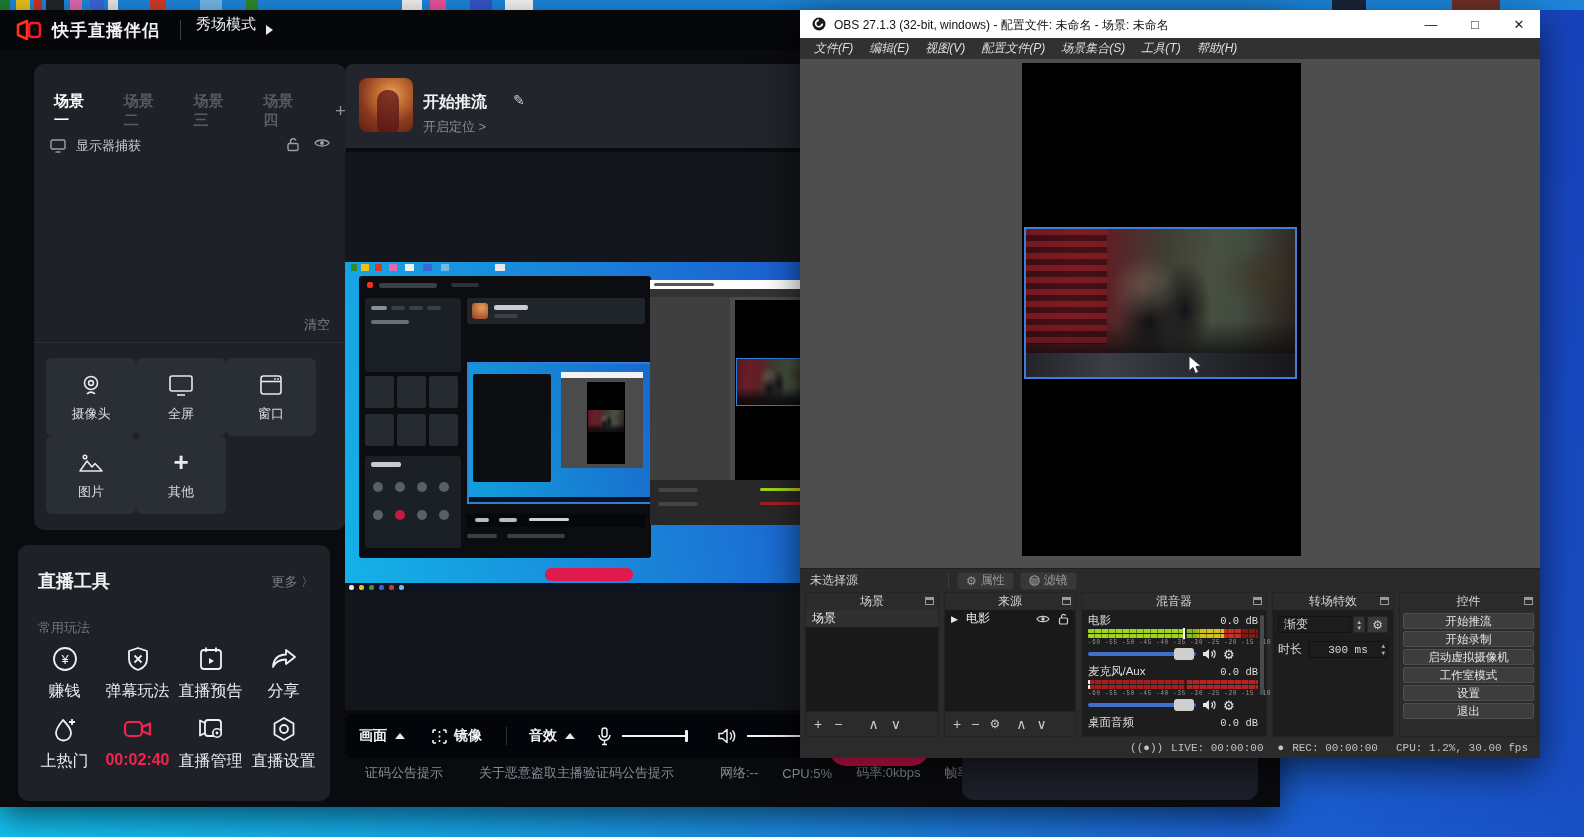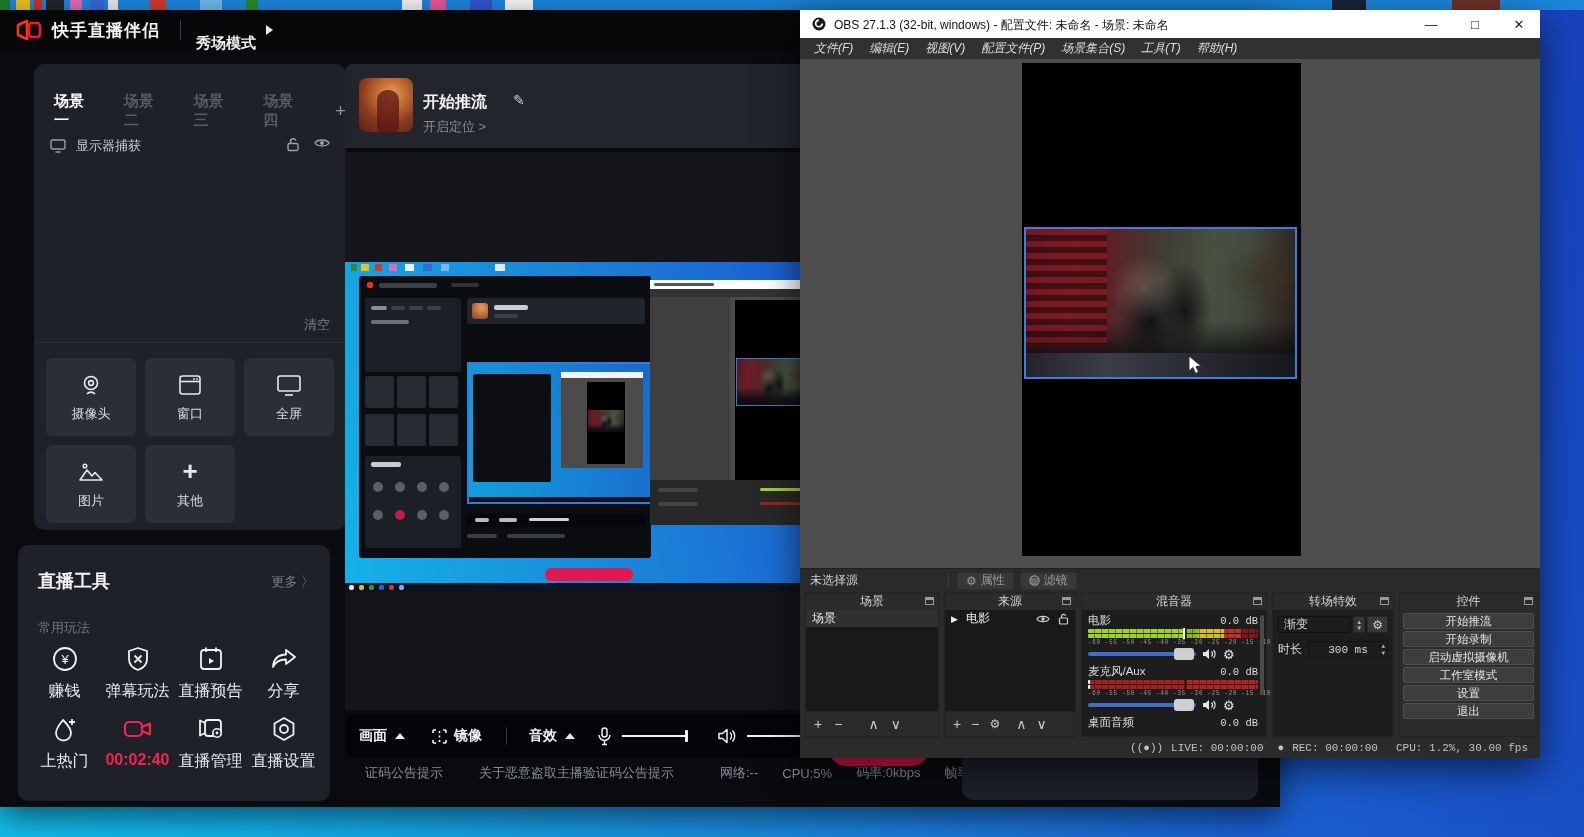--- a/index.html
+++ b/index.html
@@ -12,36 +12,36 @@
   
   .top-strip { left:0; top:0; width:1584px; height:10px; background:#1d86da; }
   .frag { position:absolute; top:0; height:10px; }
 
   
   .ks-win { left:0; top:10px; width:1280px; height:797px; background:#0a0b0f; box-shadow:0 10px 30px rgba(0,0,0,.55); }
   .ks-header { position:absolute; left:0; top:0; width:100%; height:40px; background:#060709; display:flex; align-items:center; }
   .ks-logo { position:absolute; left:16px; top:8px; width:26px; height:24px; }
   .ks-title { position:absolute; left:52px; top:9px; font-size:17px; font-weight:bold; color:#f2f3f5; letter-spacing:1px; }
   .ks-header-divider { position:absolute; left:180px; top:10px; width:1px; height:20px; background:#3a3d44; }
-  .ks-mode { position:absolute; left:196px; top:24px; font-size:15px; font-weight:bold; color:#eceef0; }
+  .ks-mode { position:absolute; left:196px; top:5px; font-size:15px; font-weight:normal; color:#eceef0; }
   .tri-right { width:0; height:0; border-top:5px solid transparent; border-bottom:5px solid transparent; border-left:7px solid #e8e9eb; }
   .ks-mode-arrow { position:absolute; left:266px; top:15px; }
 
   .ks-panel { position:absolute; background:#1e2127; border-radius:10px; }
   .ks-scenes { left:34px; top:54px; width:312px; height:466px; }
   .ks-tabs { position:absolute; left:20px; top:28px; display:flex; gap:34px; align-items:center; }
   .ks-tab { font-size:15px; color:#565b64; font-weight:bold; }
   .ks-tab.active { color:#ffffff; }
   .ks-tab-add { font-size:19px; color:#8b9099; margin-left:2px; }
   .ks-src-row { position:absolute; left:16px; top:70px; width:280px; height:24px; display:flex; align-items:center; }
   .ks-src-label { font-size:13px; color:#c6cad1; margin-left:10px; }
   .ks-src-icons { position:absolute; right:0; top:3px; display:flex; gap:14px; }
   .ks-clear { position:absolute; right:16px; top:252px; font-size:13px; color:#7b8089; }
   .ks-scene-div { position:absolute; left:0; top:278px; width:312px; height:1px; background:rgba(255,255,255,.06); }
-  .ks-tiles { position:absolute; left:12px; top:294px; width:288px; display:flex; flex-wrap:wrap; gap:9px; }
+  .ks-tiles { position:absolute; left:12px; top:294px; width:288px; display:flex; flex-wrap:wrap; }
   .ks-tile { width:90px; height:78px; background:#2a2e35; border-radius:6px; display:flex; flex-direction:column; align-items:center; justify-content:center; gap:7px; }
   .ks-tile-label { font-size:13px; color:#d9dce1; }
   .ks-tile-icon { color:#e6e8ec; height:26px; display:flex; align-items:center; }
 
   .ks-tools { left:18px; top:535px; width:312px; height:256px; }
   .ks-tools-title { position:absolute; left:20px; top:24px; font-size:18px; font-weight:bold; color:#f4f5f7; }
   .ks-tools-more { position:absolute; right:16px; top:28px; font-size:13px; color:#7b8089; }
   .ks-tools-sub { position:absolute; left:20px; top:74px; font-size:13px; color:#6f747d; }
   .ks-tools-row { position:absolute; left:10px; width:292px; display:flex; }
   .ks-tool { width:73px; display:flex; flex-direction:column; align-items:center; gap:8px; }
@@ -220,37 +220,37 @@
             <svg class="icon" width="24" height="24" viewBox="0 0 24 24">
                 <circle cx="12" cy="10" r="6.5" fill="none" stroke="#e6e8ec" stroke-width="1.6"></circle>
                 <circle cx="12" cy="10" r="2.4" fill="none" stroke="#e6e8ec" stroke-width="1.6"></circle>
                 <path d="M8 21 C10 18.5 14 18.5 16 21" fill="none" stroke="#e6e8ec" stroke-width="1.6"></path>
               </svg>
           </span>
           <span class="ks-tile-label">摄像头</span>
         </div>
         <div class="ks-tile">
           <span class="ks-tile-icon">
+            <svg class="icon" width="26" height="24" viewBox="0 0 26 24">
+                <rect x="2" y="3" width="22" height="15" rx="2" fill="none" stroke="#e6e8ec" stroke-width="1.6"></rect>
+                <path d="M9 22 H17" stroke="#e6e8ec" stroke-width="1.6"></path>
+              </svg>
+          </span>
+          <span class="ks-tile-label">全屏</span>
+        </div>
+        <div class="ks-tile">
+          <span class="ks-tile-icon">
             <svg class="icon" width="24" height="24" viewBox="0 0 24 24">
                 <rect x="2" y="3" width="20" height="18" rx="2.5" fill="none" stroke="#e6e8ec" stroke-width="1.6"></rect>
                 <path d="M2 8.5 H22" stroke="#e6e8ec" stroke-width="1.6"></path>
                 <circle cx="16" cy="6" r=".9" fill="#e6e8ec"></circle>
                 <circle cx="19" cy="6" r=".9" fill="#e6e8ec"></circle>
               </svg>
           </span>
           <span class="ks-tile-label">窗口</span>
-        </div>
-        <div class="ks-tile">
-          <span class="ks-tile-icon">
-            <svg class="icon" width="26" height="24" viewBox="0 0 26 24">
-                <rect x="2" y="3" width="22" height="15" rx="2" fill="none" stroke="#e6e8ec" stroke-width="1.6"></rect>
-                <path d="M9 22 H17" stroke="#e6e8ec" stroke-width="1.6"></path>
-              </svg>
-          </span>
-          <span class="ks-tile-label">全屏</span>
         </div>
         <div class="ks-tile">
           <span class="ks-tile-icon">
             <svg class="icon" width="26" height="24" viewBox="0 0 26 24">
                 <circle cx="7" cy="6" r="1.8" fill="none" stroke="#e6e8ec" stroke-width="1.5"></circle>
                 <path d="M2 20 L9 10 L14 16 L17 12.5 L24 20 Z" fill="none" stroke="#e6e8ec" stroke-width="1.6" stroke-linejoin="round"></path>
               </svg>
           </span>
           <span class="ks-tile-label">图片</span>
         </div>

